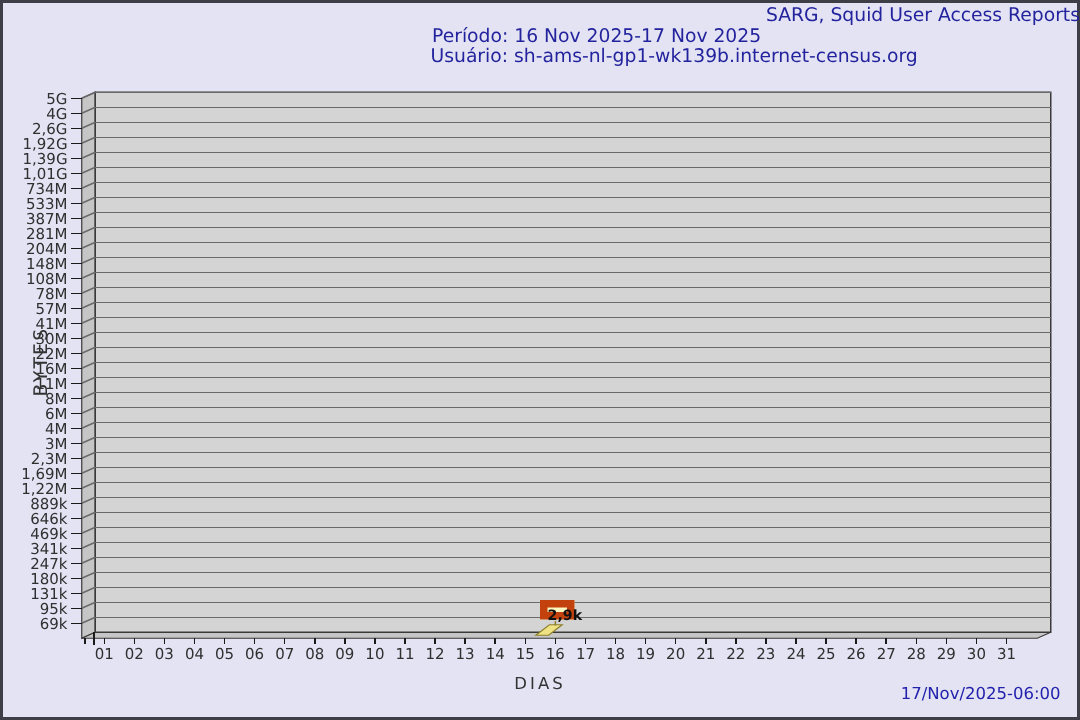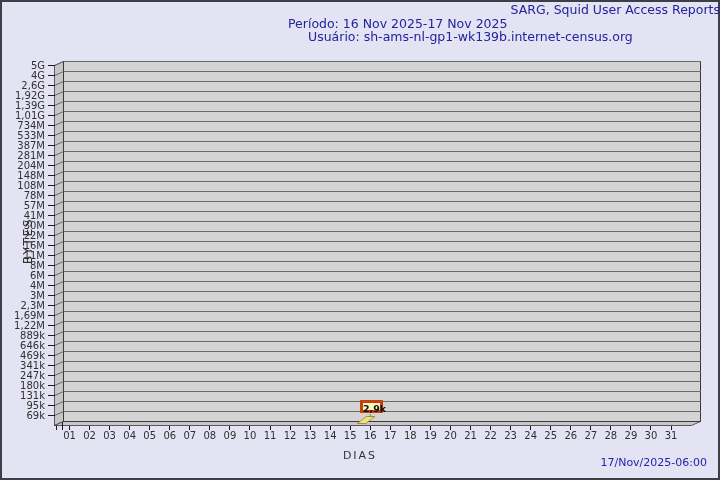--- a/index.html
+++ b/index.html
@@ -8,38 +8,38 @@
     width:720px;height:480px;
     background:#e3e3f4;
     box-shadow: inset 0 0 0 2px #3e3e46;
     font-family:"DejaVu Sans","Liberation Sans",sans-serif;
     overflow:hidden;
   }
   .abs{position:absolute;white-space:nowrap;}
   .title-line{color:#23239d;font-size:12.5px;line-height:13px;}
   #chart-title{top:3px;left:0;width:720px;text-align:right;}
   #chart-period{top:16.5px;left:288px;}
-  #chart-user{top:29.5px;left:308px;}
+  #chart-user{top:29.5px;left:287px;}
   #y-axis-title{
     left:27px;top:241px;
     transform:translate(-50%,-50%) rotate(-90deg);
     font-size:12.5px;color:#333;letter-spacing:1.5px;
   }
   #x-axis-title{
     top:449px;left:0;width:720px;text-align:center;
     font-size:11px;color:#333;letter-spacing:2px;
   }
   #timestamp{
     top:456px;right:13px;
     font-size:11px;color:#2222ad;margin-left:15px;
   }
   #chart-svg{position:absolute;left:0;top:0;}
   #bar-callout{
     left:360px;top:400px;width:23px;height:13px;
-    background:#fcf6c0;border:3px solid #c2410c;
+    background:#fcf6c0;border:5px solid #c2410c;
     font-size:9.5px;font-weight:bold;color:#111;
     line-height:12px;text-align:center;
     box-sizing:border-box;
   }
 </style>
 </head>
 <body>
 
 <div class="frame">
 

